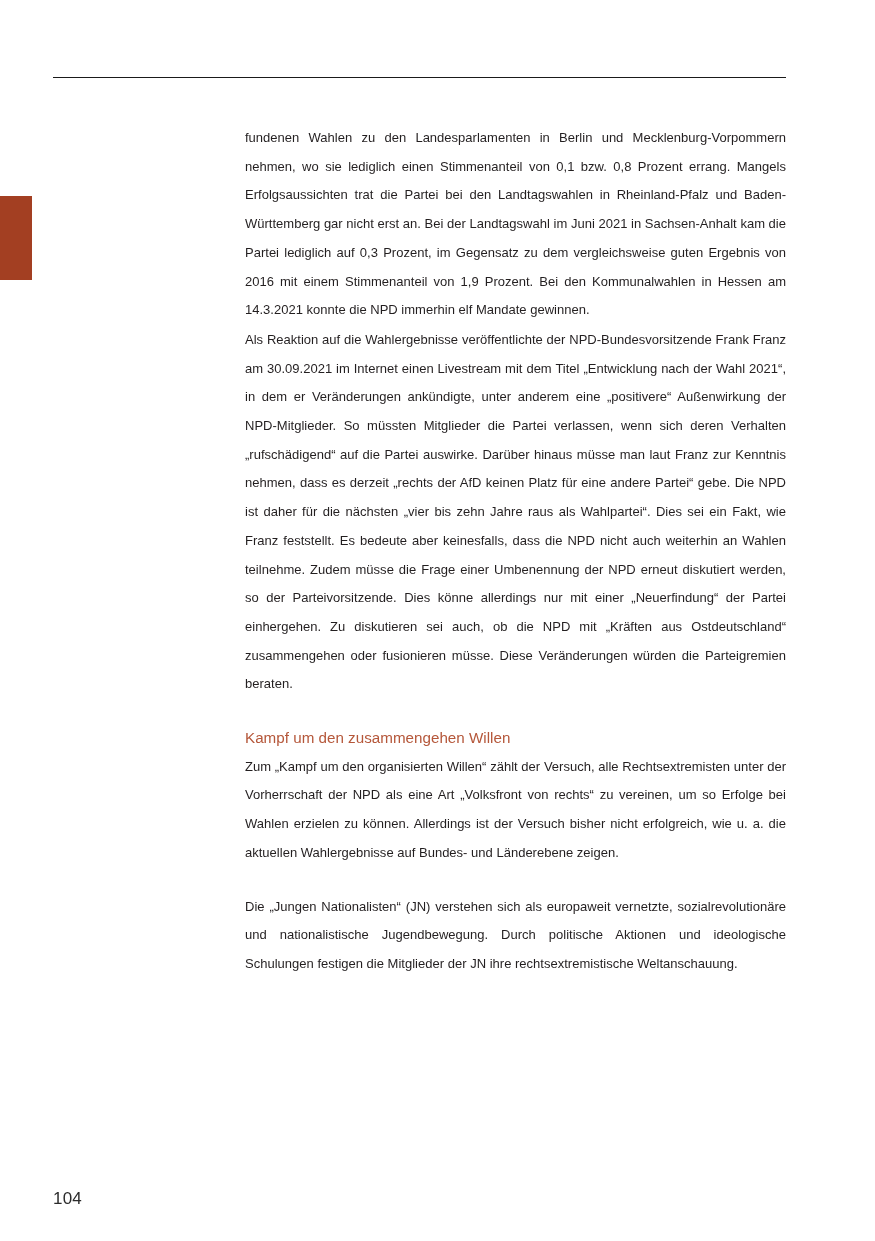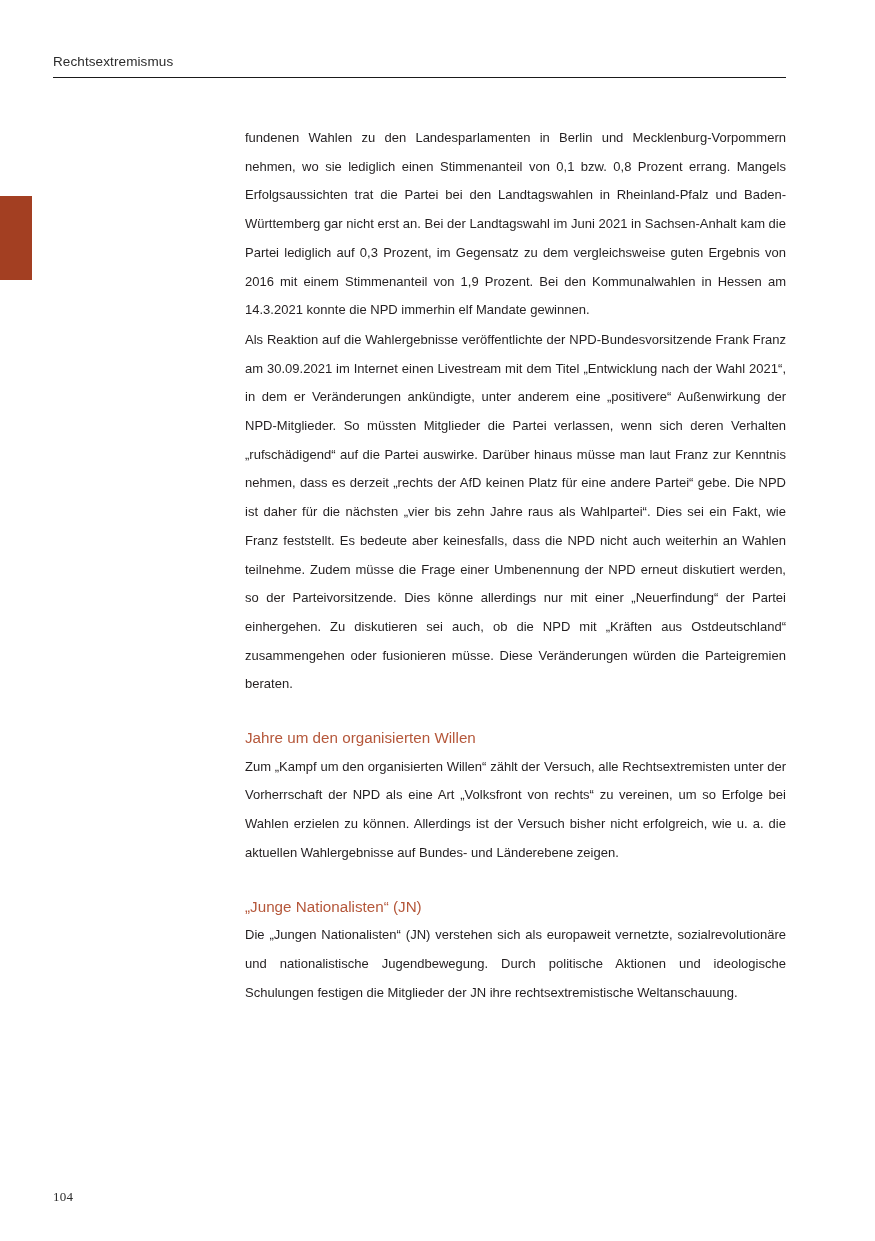--- a/index.html
+++ b/index.html
@@ -93,54 +93,49 @@
   
   .spacer-line {
     height: 25px;
   }
 
   
   .folio {
     position: absolute;
     left: 53px;
     top: 1189px;
-    font-size: 13px;
+    font-size: 17px;
     line-height: 1.2;
     color: #2b2b2b;
     letter-spacing: 0.2px;
-    font-family: Liberation Serif, serif;
   }
 </style>
 </head>
 <body>
 
 <div class="page">
 
-  <div class="running-head">
-    <div class="running-head-text">Rechtsextremismus</div>
-  </div>
   <div class="running-head-rule"></div>
 
   <div class="chapter-thumb"></div>
 
   <div class="text-column">
 
     <p class="body-paragraph">fundenen Wahlen zu den Landesparlamenten in Berlin und Mecklenburg-Vorpommern nehmen, wo sie lediglich einen Stimmenanteil von 0,1 bzw. 0,8 Prozent errang. Mangels Erfolgsaussichten trat die Partei bei den Landtagswahlen in Rheinland-Pfalz und Baden-Württemberg gar nicht erst an. Bei der Landtagswahl im Juni 2021 in Sachsen-Anhalt kam die Partei lediglich auf 0,3 Prozent, im Gegensatz zu dem vergleichsweise guten Ergebnis von 2016 mit einem Stimmenanteil von 1,9 Prozent. Bei den Kommunalwahlen in Hessen am 14.3.2021 konnte die NPD immerhin elf Mandate gewinnen.</p>
 
     <p class="body-paragraph">Als Reaktion auf die Wahlergebnisse veröffentlichte der NPD-Bundesvorsitzende Frank Franz am 30.09.2021 im Internet einen Livestream mit dem Titel „Entwicklung nach der Wahl 2021“, in dem er Veränderungen ankündigte, unter anderem eine „positivere“ Außenwirkung der NPD-Mitglieder. So müssten Mitglieder die Partei verlassen, wenn sich deren Verhalten „rufschädigend“ auf die Partei auswirke. Darüber hinaus müsse man laut Franz zur Kenntnis nehmen, dass es derzeit „rechts der AfD keinen Platz für eine andere Partei“ gebe. Die NPD ist daher für die nächsten „vier bis zehn Jahre raus als Wahlpartei“. Dies sei ein Fakt, wie Franz feststellt. Es bedeute aber keinesfalls, dass die NPD nicht auch weiterhin an Wahlen teilnehme. Zudem müsse die Frage einer Umbenennung der NPD erneut diskutiert werden, so der Parteivorsitzende. Dies könne allerdings nur mit einer „Neuerfindung“ der Partei einhergehen. Zu diskutieren sei auch, ob die NPD mit „Kräften aus Ostdeutschland“ zusammengehen oder fusionieren müsse. Diese Veränderungen würden die Parteigremien beraten.</p>
 
     <div class="spacer-line"></div>
 
-    <h2 class="section-heading">Jahre um den organisierten Willen</h2>
+    <h2 class="section-heading">Kampf um den zusammengehen Willen</h2>
 
     <p class="body-paragraph">Zum „Kampf um den organisierten Willen“ zählt der Versuch, alle Rechtsextremisten unter der Vorherrschaft der NPD als eine Art „Volksfront von rechts“ zu vereinen, um so Erfolge bei Wahlen erzielen zu können. Allerdings ist der Versuch bisher nicht erfolgreich, wie u. a. die aktuellen Wahlergebnisse auf Bundes- und Länderebene zeigen.</p>
 
     <div class="spacer-line"></div>
 
-    <h2 class="section-heading">„Junge Nationalisten“ (JN)</h2>
 
     <p class="body-paragraph">Die „Jungen Nationalisten“ (JN) verstehen sich als europaweit vernetzte, sozialrevolutionäre und nationalistische Jugendbewegung. Durch politische Aktionen und ideologische Schulungen festigen die Mitglieder der JN ihre rechtsextremistische Weltanschauung.</p>
 
   </div>
 
   <div class="folio">104</div>
 
 </div>
 
 </body></html>

